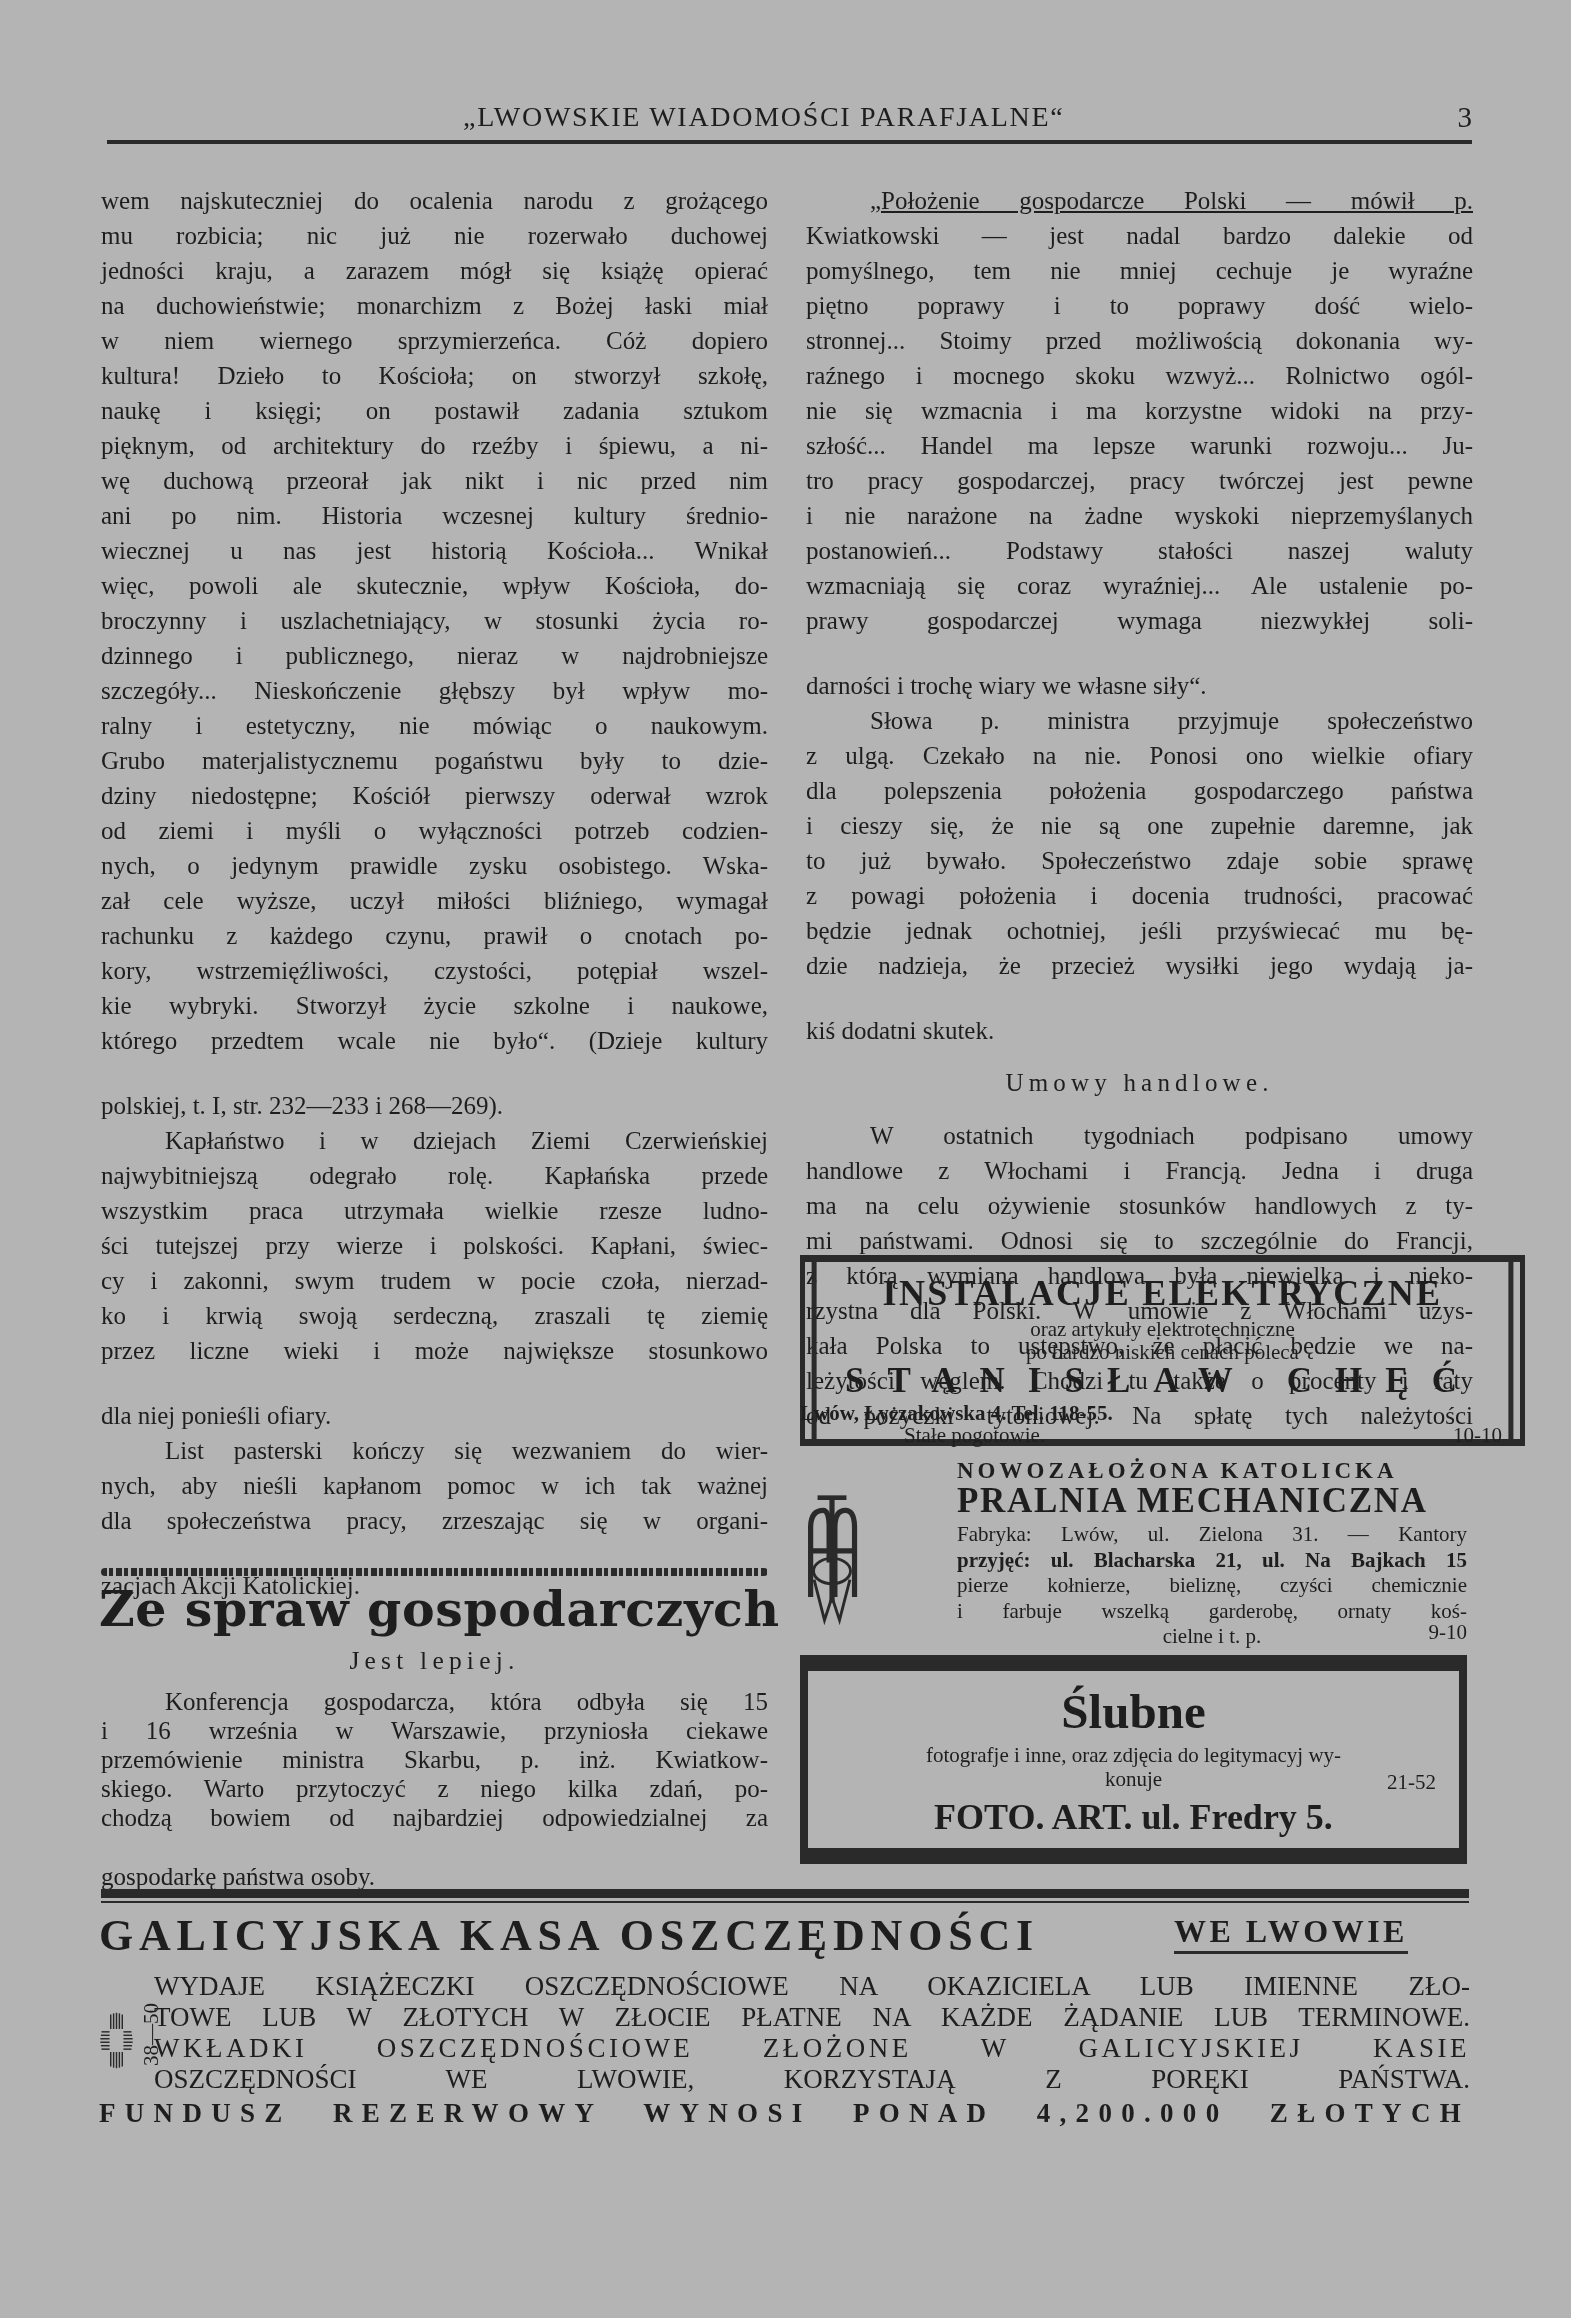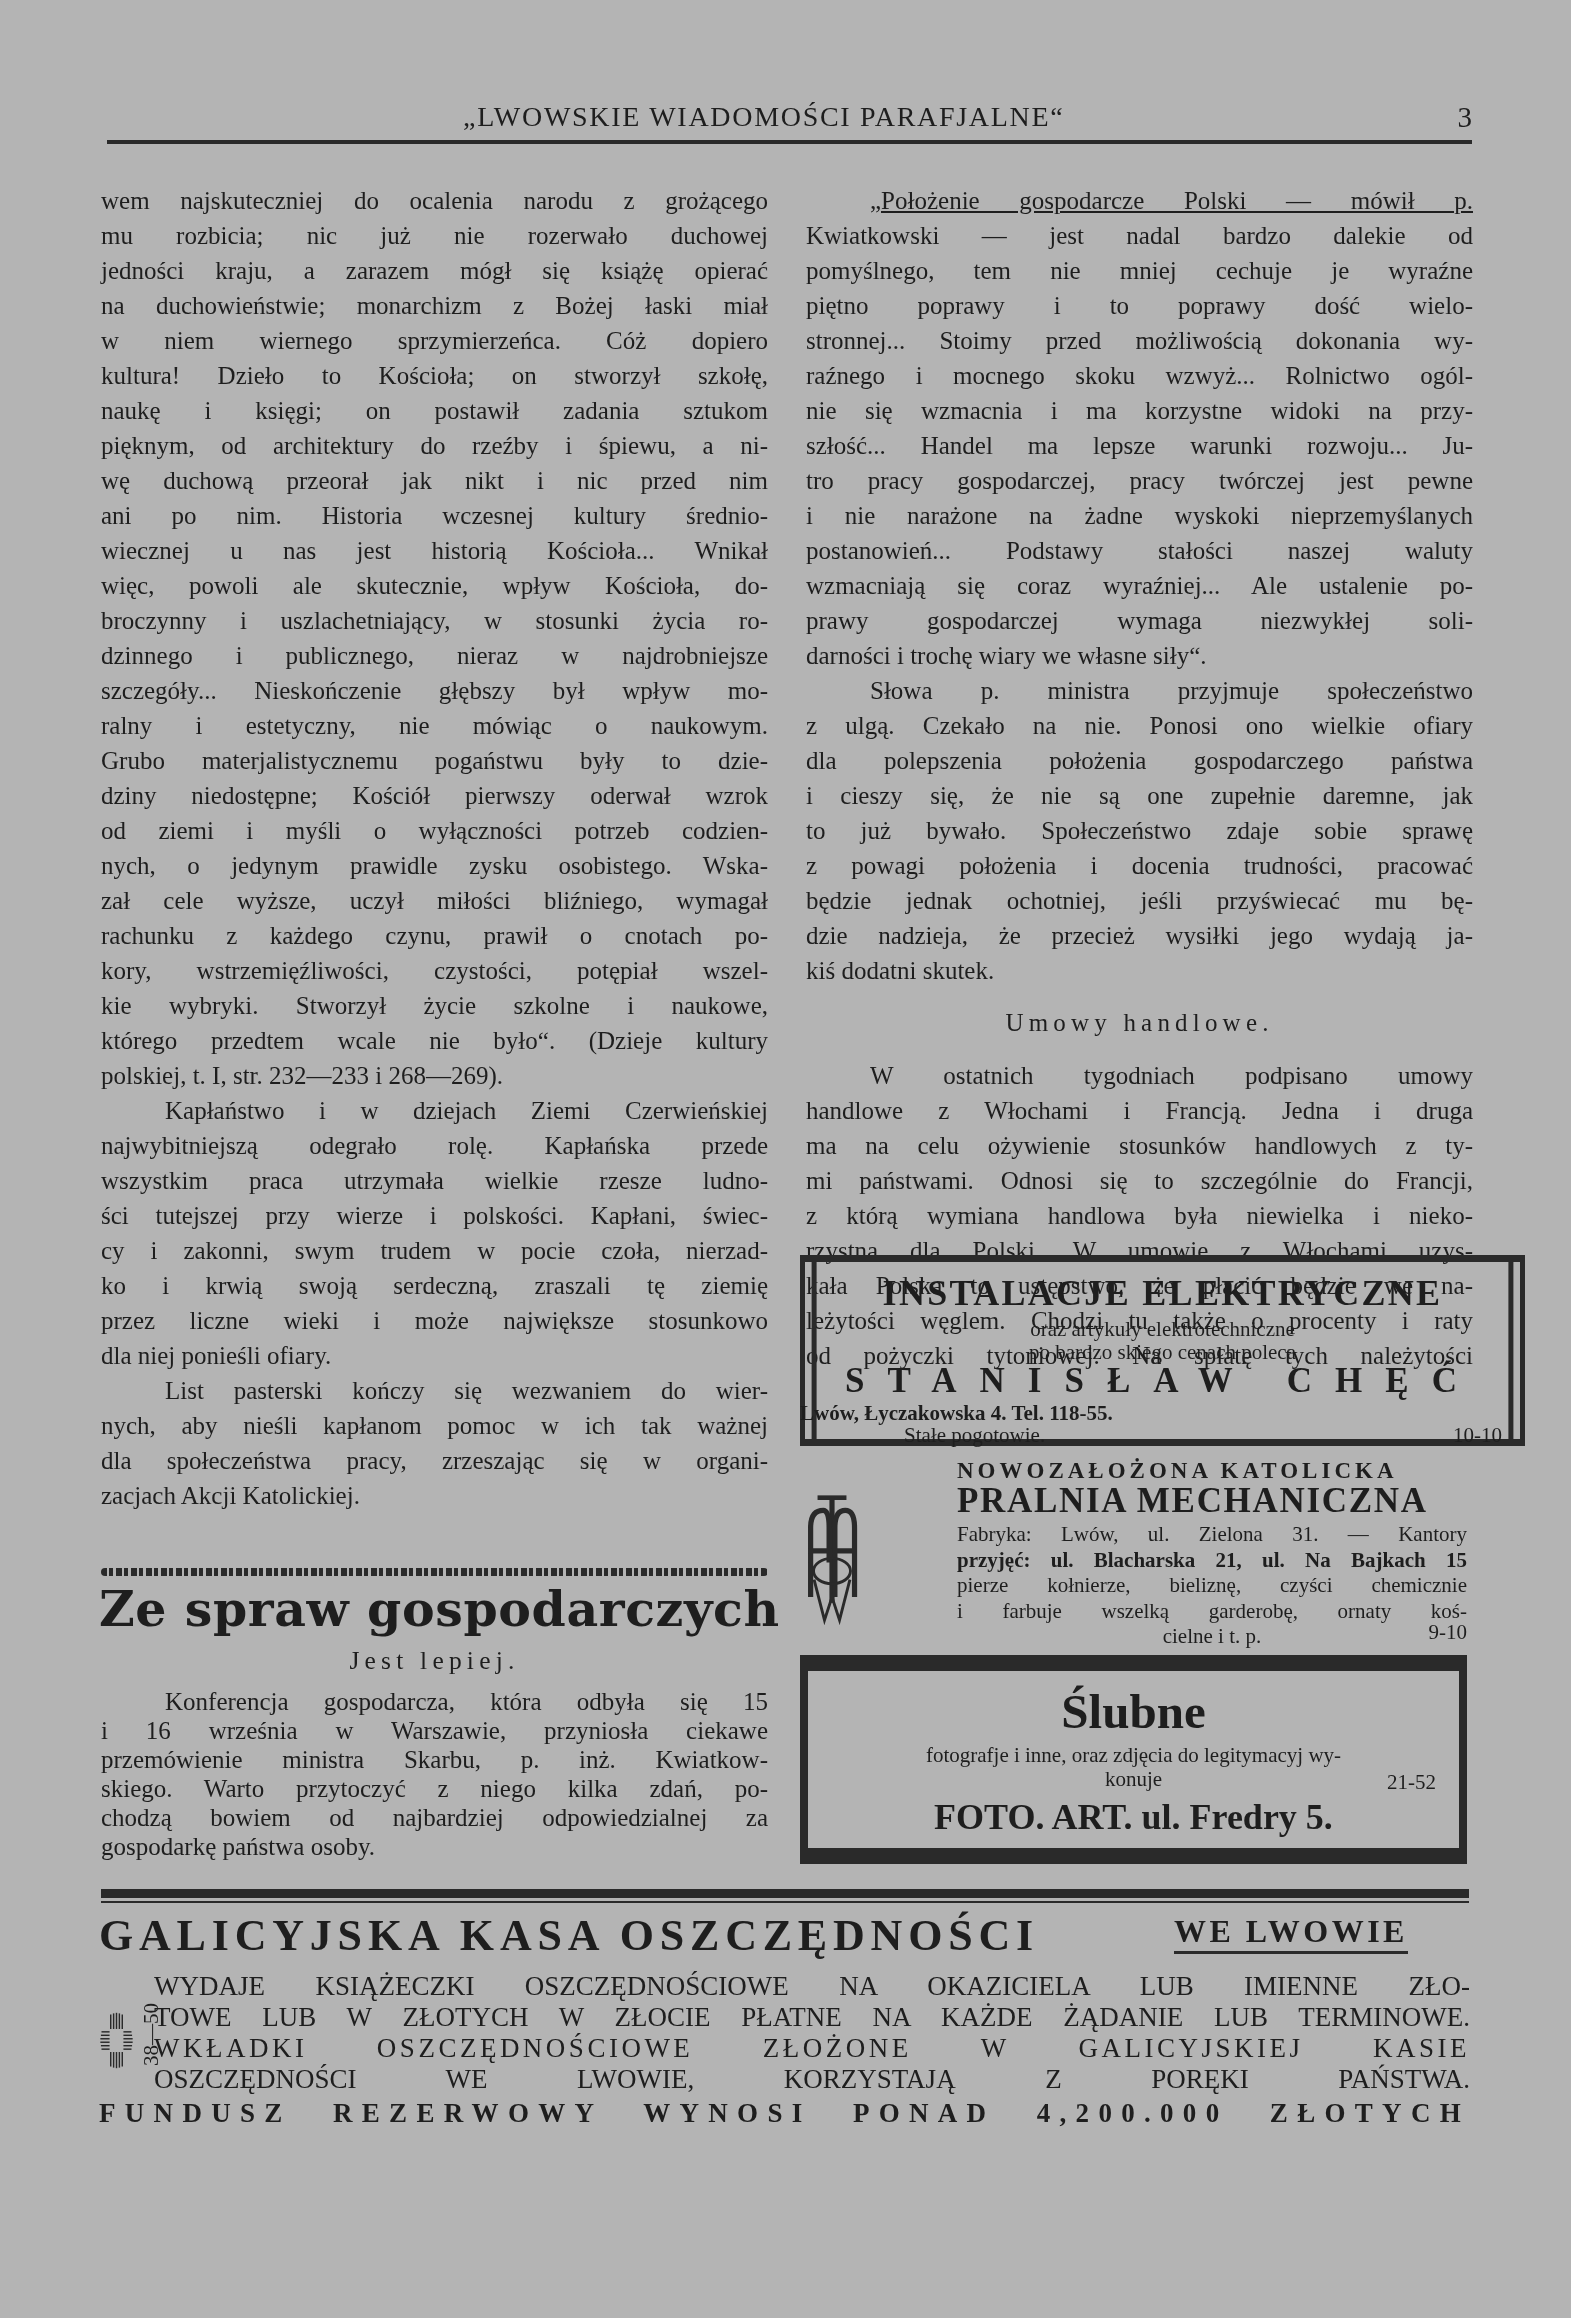--- a/index.html
+++ b/index.html
@@ -24,21 +24,21 @@
   .header-rule {
     position: absolute; left: 107px; top: 140px; width: 1365px; height: 3.5px; background: #2a2a2a;
   }
 
   
   .col { position: absolute; font-size: 25px; line-height: 35px; text-align: justify; }
   .col-left { left: 101px; top: 183px; width: 667px; }
   .col-right { left: 806px; top: 183px; width: 667px; }
   .spaced { letter-spacing: 4.6px; }
   .line { display: block; text-align: justify; text-align-last: justify; white-space: nowrap; }
-  .line.last { text-align-last: left; }
+  .line.last { text-align-last: left; margin-top: 30px; }
 
   .section-rule-ornament {
     position: absolute; left: 101px; top: 1568px; width: 667px; height: 8px;
     background: repeating-linear-gradient(90deg, #2a2a2a 0 5.8px, transparent 5.8px 8px, #2a2a2a 8px 11.6px, transparent 11.6px 15px);
     border-radius: 4px;
   }
   .section-title {
     position: absolute; left: 99px; top: 1580px; font-size: 49px; font-weight: bold; letter-spacing: 0.6px;
     font-family: "DejaVu Serif", serif;
   }
@@ -208,21 +208,21 @@
         <div class="line">rzystna dla Polski. W umowie z Włochami uzys-</div>
         <div class="line">kała Polska to ustępstwo, że płacić będzie we na-</div>
         <div class="line">leżytości węglem. Chodzi tu także o procenty i raty</div>
         <div class="line">od pożyczki tytoniowej. Na spłatę tych należytości</div>
       </div>
   </div>
 
   <div class="ad-electric">
     <div class="ae-title">INSTALACJE ELEKTRYCZNE</div>
     <div class="ae-sub ae-sub1">oraz artykuły elektrotechniczne</div>
-    <div class="ae-sub ae-sub2">po bardzo skiego cenach poleca</div>
+    <div class="ae-sub ae-sub2">po bardzo niskich cenach poleca</div>
     <div class="ae-name">STANISŁAW CHĘĆ</div>
     <div class="ae-addr">Lwów, Łyczakowska 4. Tel. 118-55.</div>
     <div class="ae-note">Stałe pogotowie.</div>
     <div class="ae-code">10-10</div>
   </div>
 
   <div class="ad-laundry">
     <svg class="logo-ata" viewBox="0 0 90 230">
       <g fill="none" stroke="#2a2a2a" stroke-width="9">
         <rect x="20" y="4" width="50" height="8" fill="#2a2a2a" stroke="none"></rect>

